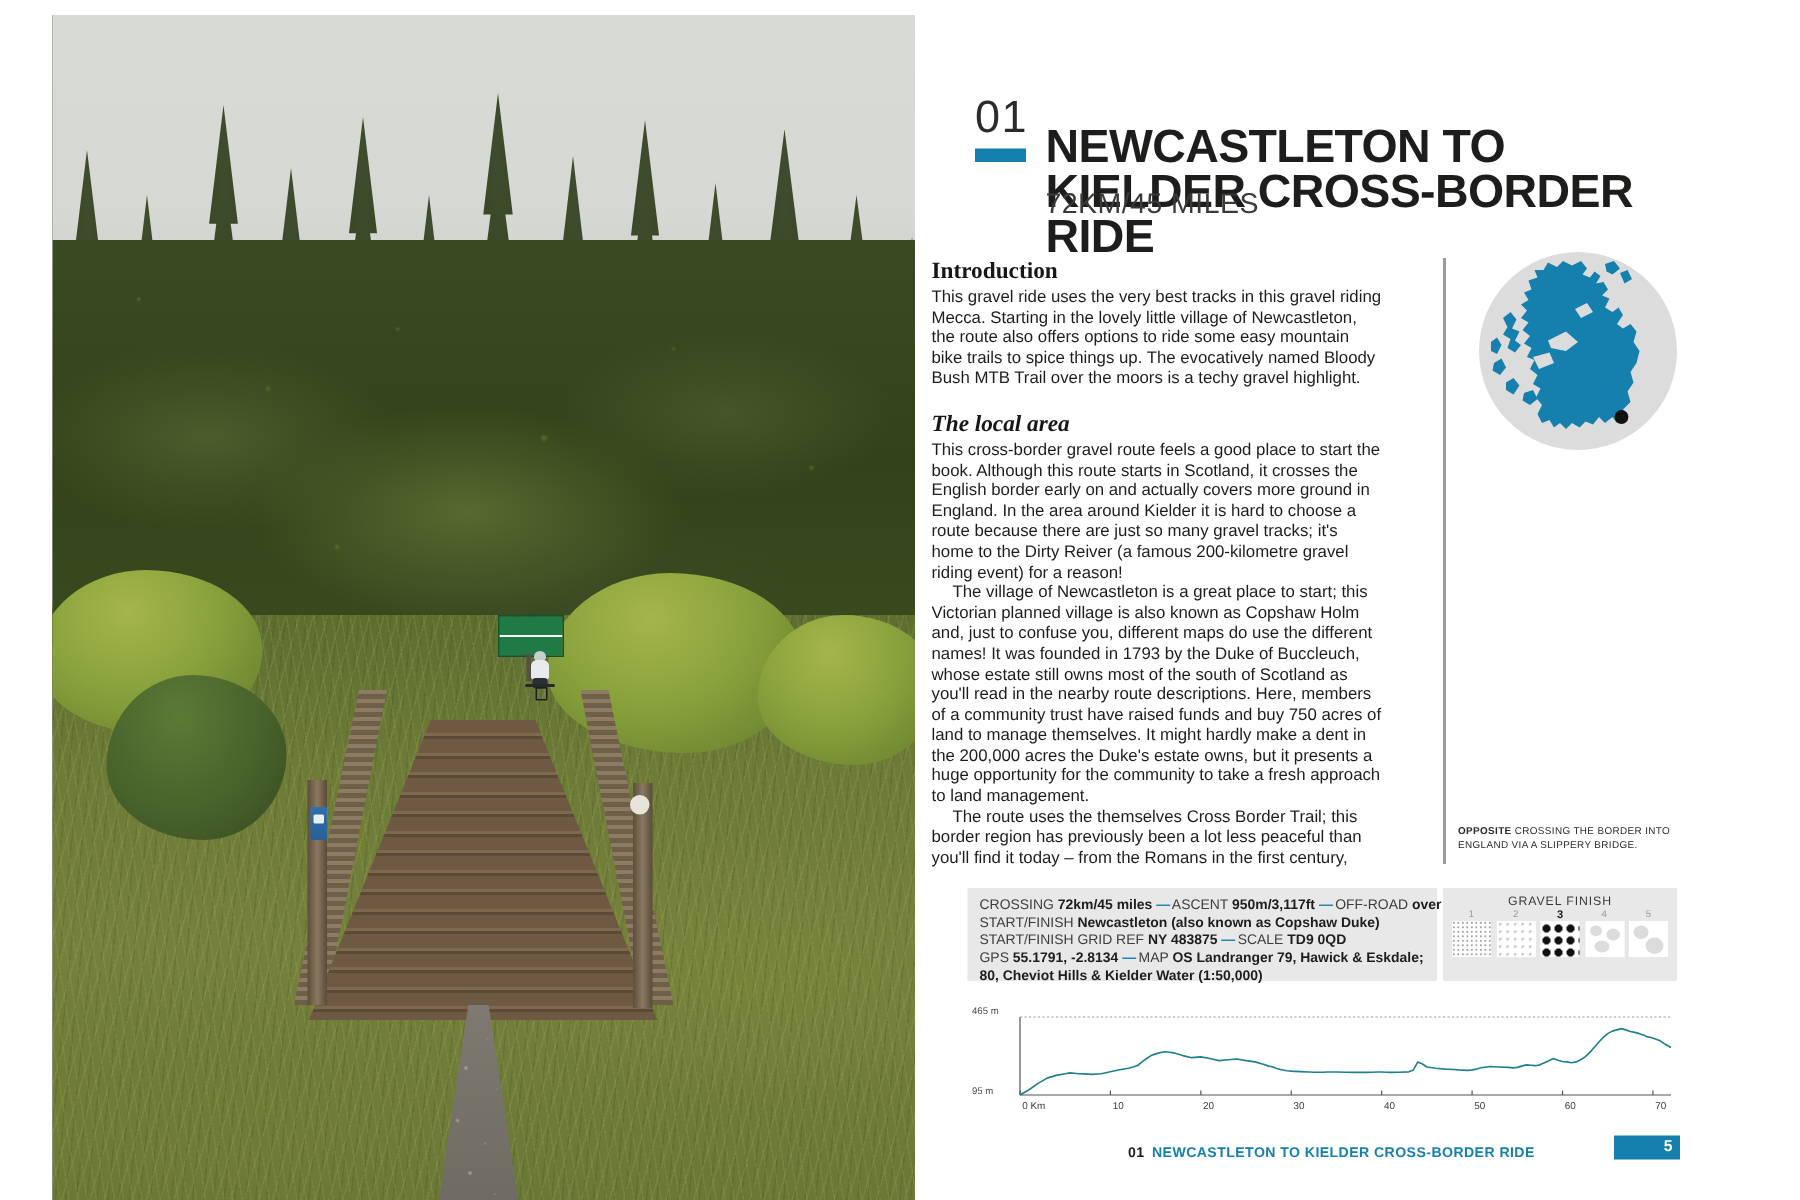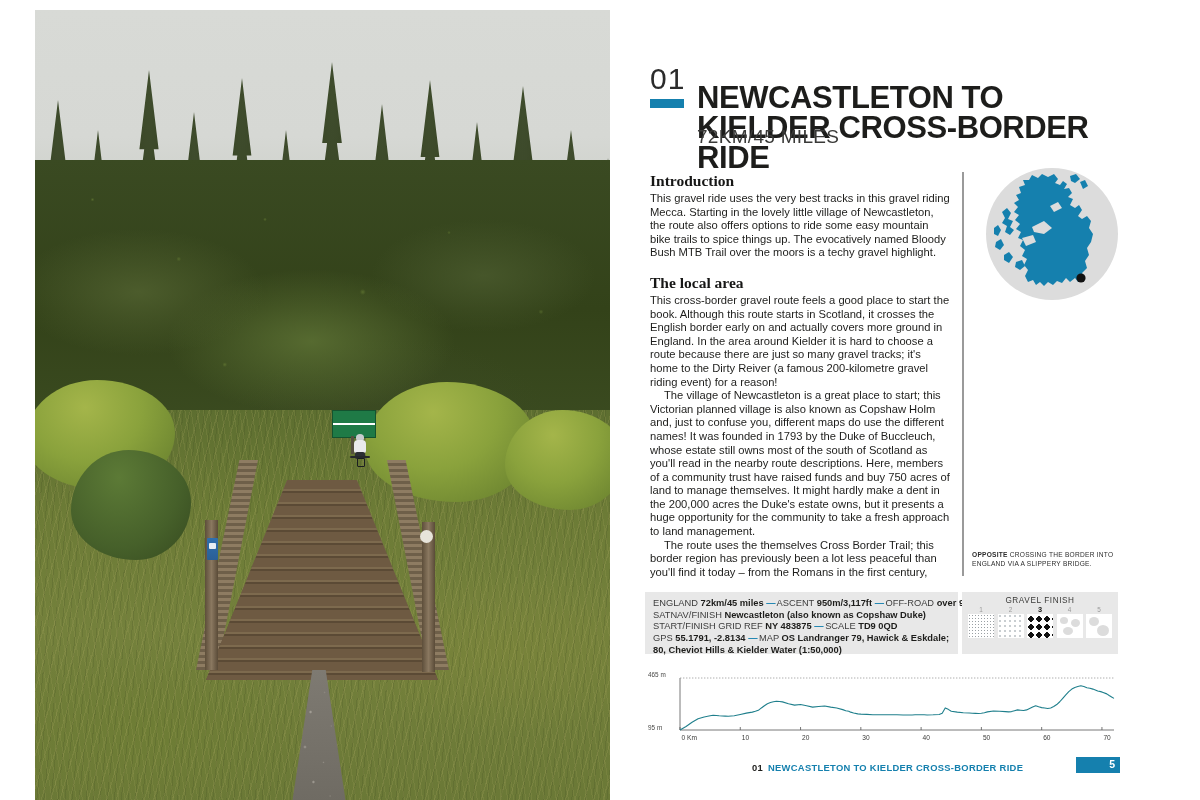--- a/index.html
+++ b/index.html
@@ -127,23 +127,23 @@
   .title{
     position:absolute;left:697px;top:62px;width:420px;
     font-size:31px;line-height:30px;font-weight:bold;letter-spacing:-0.4px;
     color:#1d1d1b;text-transform:uppercase;
   }
   .subtitle{
     position:absolute;left:697px;top:126px;
     font-size:19px;letter-spacing:0.3px;color:#3a3a38;
   }
 
-  .bodycol{position:absolute;left:650px;top:172px;width:300px;}
+  .bodycol{position:absolute;left:621px;top:172px;width:300px;}
   .h2{font-family:"Liberation Serif",serif;font-weight:bold;font-size:15.5px;margin:0 0 2px 0;color:#171716;}
-  .h2.second{margin-top:14px;}
+  .h2.second{margin-top:14px;font-style:italic;}
   .bodytext{font-size:11.2px;line-height:13.6px;color:#1d1d1b;margin:0;text-align:left;}
   .bodytext.indent{text-indent:14px;margin-top:0;}
 
   .vrule{position:absolute;left:962px;top:172px;width:1.6px;height:404px;background:#9a9a9a;}
 
   .mapwrap{position:absolute;left:986px;top:168px;width:132px;height:132px;}
   .mapcircle{position:absolute;inset:0;border-radius:50%;background:#dcdcdc;}
   .mapsvg{position:absolute;left:6px;top:4px;}
 
   .opposite{
@@ -280,31 +280,31 @@
     </svg>
   </div>
 
   <div class="opposite">
     <b>OPPOSITE</b>
     <span>CROSSING THE BORDER INTO ENGLAND VIA A SLIPPERY BRIDGE.</span>
   </div>
 
   <div class="infobox">
     <div class="inforow">
-      <span>ENGLAND</span>
+      <span>CROSSING</span>
       <b>72km/45 miles</b>
       <span class="sep">—</span>
       <span>ASCENT</span>
       <b>950m/3,117ft</b>
       <span class="sep">—</span>
       <span>OFF-ROAD</span>
       <b>over 90%</b>
     </div>
     <div class="inforow">
-      <span>SATNAV/FINISH</span>
+      <span>START/FINISH</span>
       <b>Newcastleton (also known as Copshaw Duke)</b>
     </div>
     <div class="inforow">
       <span>START/FINISH GRID REF</span>
       <b>NY 483875</b>
       <span class="sep">—</span>
       <span>SCALE</span>
       <b>TD9 0QD</b>
     </div>
     <div class="inforow">

